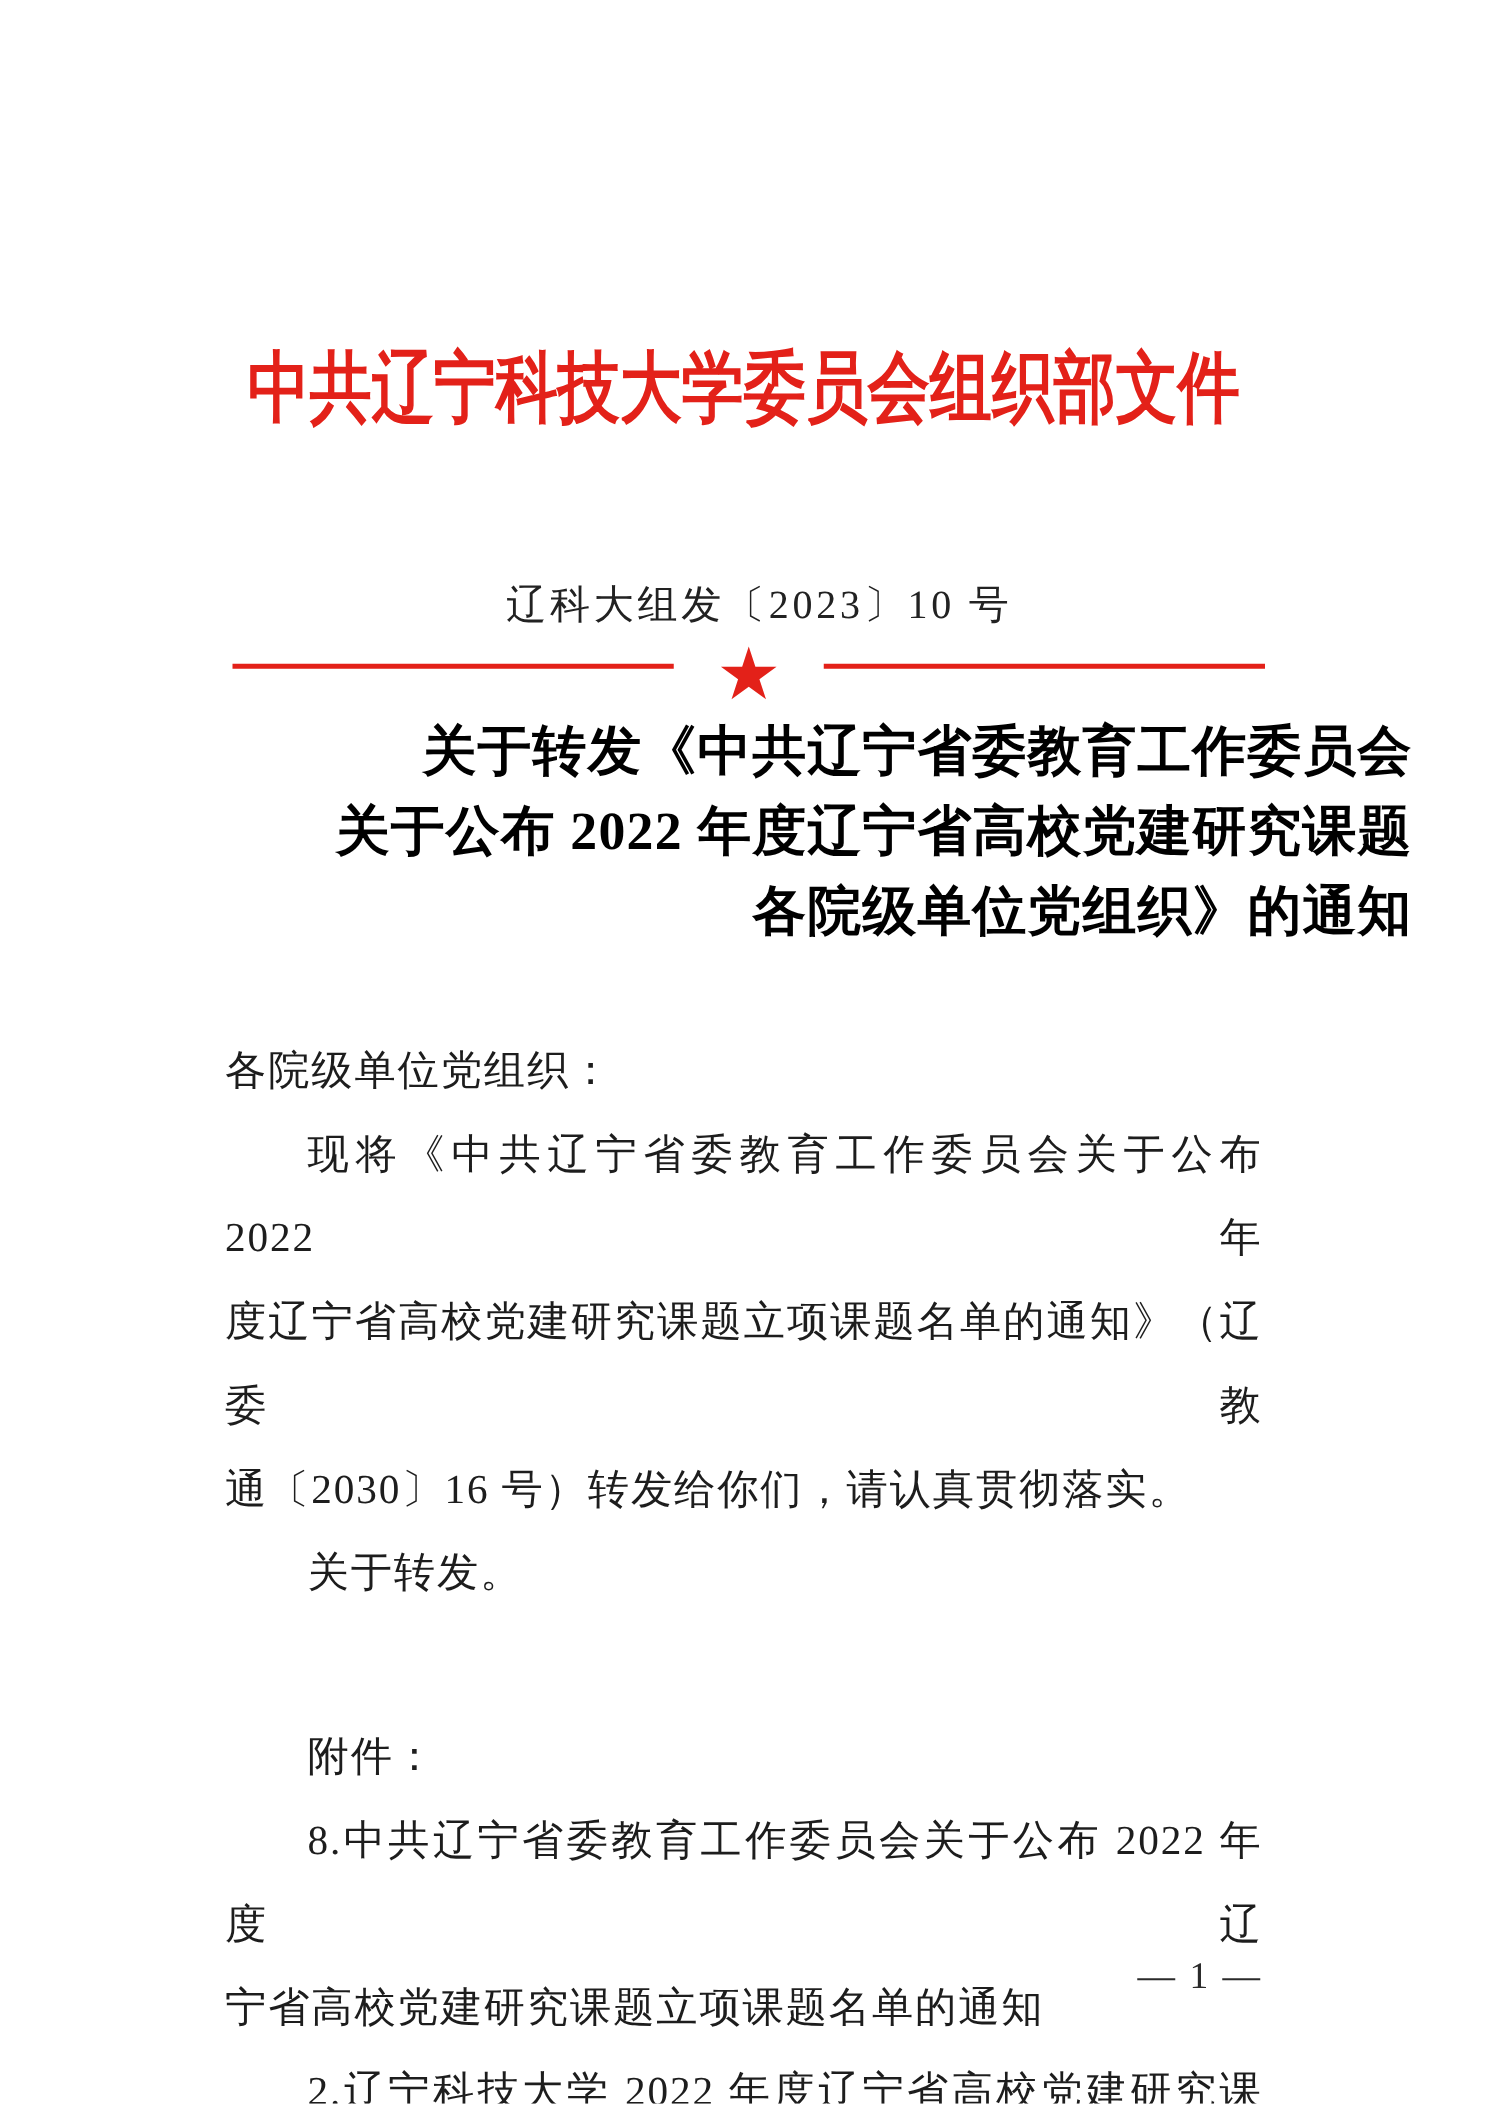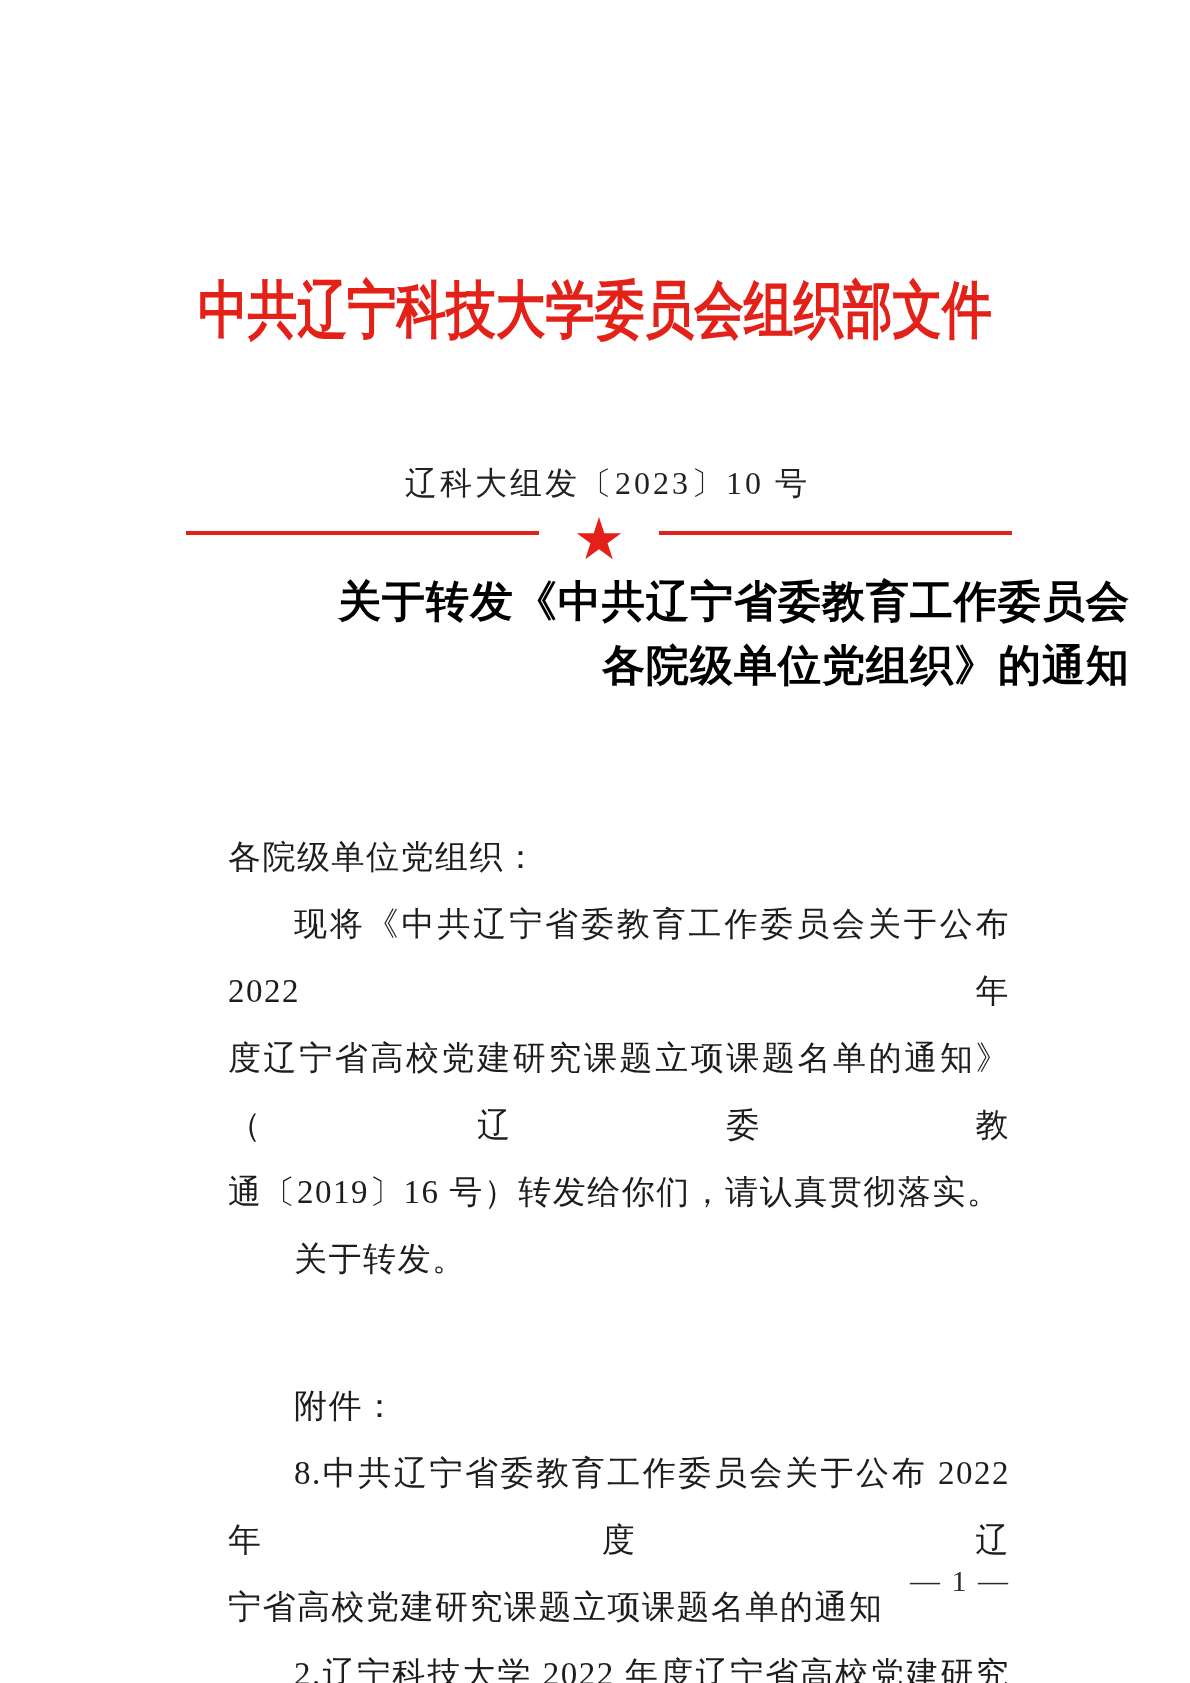--- a/index.html
+++ b/index.html
@@ -70,21 +70,21 @@
     letter-spacing: 1px;
   }
   .docbody {
     position: absolute;
     top: 824px; left: 180px; right: 180px;
     font-size: 33px;
     line-height: 67px;
     letter-spacing: 1.5px;
     color: #1d1d1d;
   }
-  .bline { white-space: nowrap; margin-left: 48px; }
+  .bline { white-space: nowrap; }
   .bline.fill {
     white-space: normal;
     text-align: justify;
     text-align-last: justify;
     text-justify: inter-character;
   }
   .bline.ind { text-indent: 2em; }
   .bline.gap-top { margin-top: 80px; }
   .page-number {
     position: absolute;
@@ -107,28 +107,29 @@
   <div class="doc-number">辽科大组发〔2023〕10 号</div>
 
   <div class="rule">
     <span class="rule-line"></span>
     <span class="star">★</span>
     <span class="rule-line"></span>
   </div>
 
   <div class="title">
     <div>关于转发《中共辽宁省委教育工作委员会</div>
+    <div>关于公布 2022 年度辽宁省高校党建研究课题</div>
     <div>各院级单位党组织》的通知</div>
   </div>
 
   <div class="docbody">
     <div class="bline">各院级单位党组织：</div>
     <div class="bline fill ind">现将《中共辽宁省委教育工作委员会关于公布 2022 年</div>
     <div class="bline fill">度辽宁省高校党建研究课题立项课题名单的通知》（辽委教</div>
-    <div class="bline">通〔2019〕16 号）转发给你们，请认真贯彻落实。</div>
+    <div class="bline">通〔2030〕16 号）转发给你们，请认真贯彻落实。</div>
     <div class="bline ind">关于转发。</div>
     <div class="bline ind gap-top">附件：</div>
     <div class="bline fill ind">8.中共辽宁省委教育工作委员会关于公布 2022 年度辽</div>
     <div class="bline">宁省高校党建研究课题立项课题名单的通知</div>
     <div class="bline fill ind">2.辽宁科技大学 2022 年度辽宁省高校党建研究课题立项</div>
   </div>
 
   <div class="page-number">— 1 —</div>
 
 </div>

